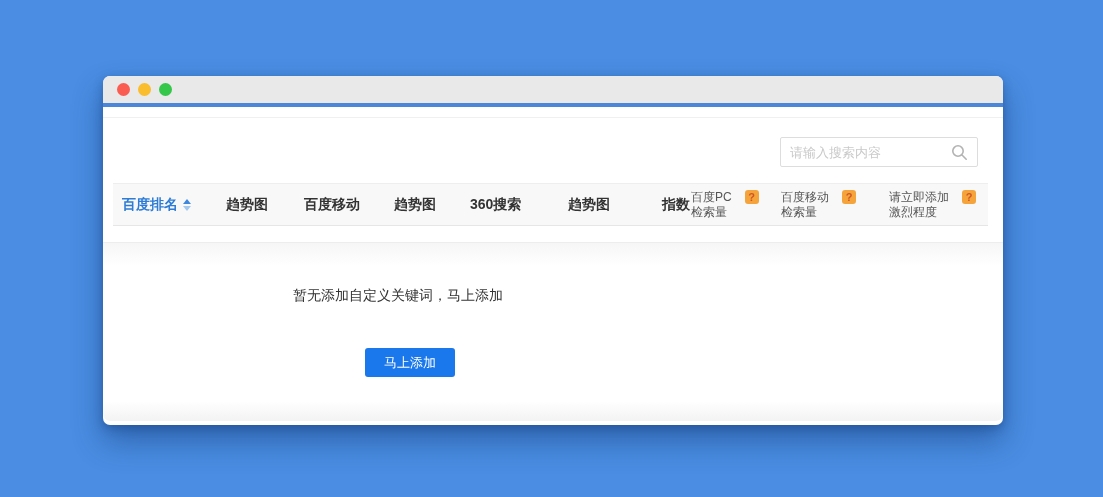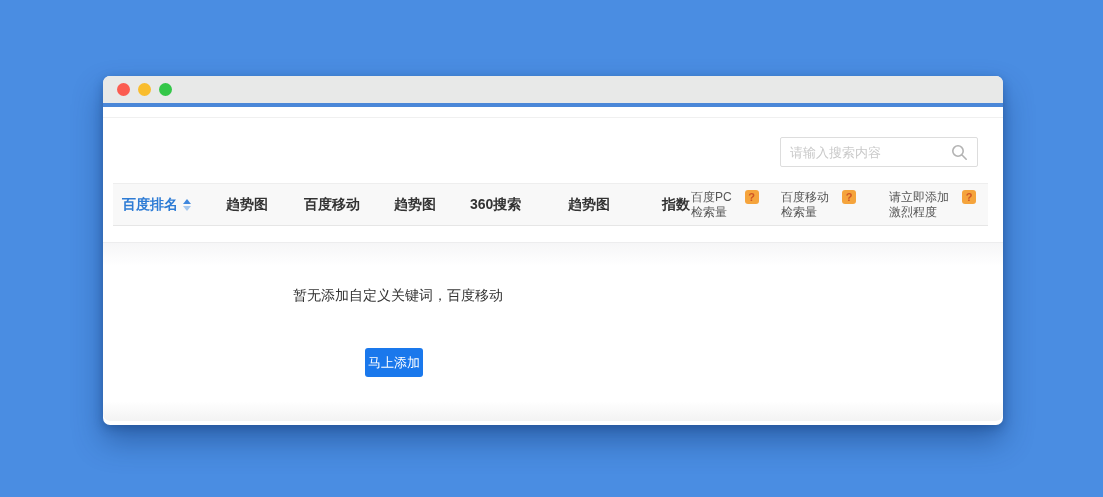--- a/index.html
+++ b/index.html
@@ -67,21 +67,21 @@
   .subheader-shadow{
     position:absolute; top:135px; left:0; right:0; height:24px;
     border-top:1px solid #ededee;
     background:linear-gradient(to bottom,#f6f6f7,#ffffff);
   }
   .empty-msg{
     position:absolute; top:180px; left:190px;
     font-size:14px; color:#333;
   }
   .add-btn{
-    position:absolute; top:241px; left:262px; width:58px; height:29px;
+    position:absolute; top:241px; left:262px; width:90px; height:29px;
     background:#1a78ec; color:#fff; border:none; border-radius:3px;
     font-size:13px; font-family:Liberation Sans, sans-serif; cursor:pointer;
   }
   .bottom-strip{
     position:absolute; bottom:0; left:0; right:0; height:20px;
     background:linear-gradient(to bottom,#ffffff,#f3f3f3);
     border-radius:0 0 7px 7px;
   }
 </style>
 </head>
@@ -140,19 +140,19 @@
         <span class="lines">
           <span>请立即添加</span>
           <span>激烈程度</span>
         </span>
         <span class="help-badge">?</span>
       </div>
     </div>
 
     <div class="subheader-shadow"></div>
 
-    <div class="empty-msg">暂无添加自定义关键词，百度移动</div>
+    <div class="empty-msg">暂无添加自定义关键词，马上添加</div>
 
     <button class="add-btn">马上添加</button>
 
     <div class="bottom-strip"></div>
   </div>
 </div>
 
 </body></html>

